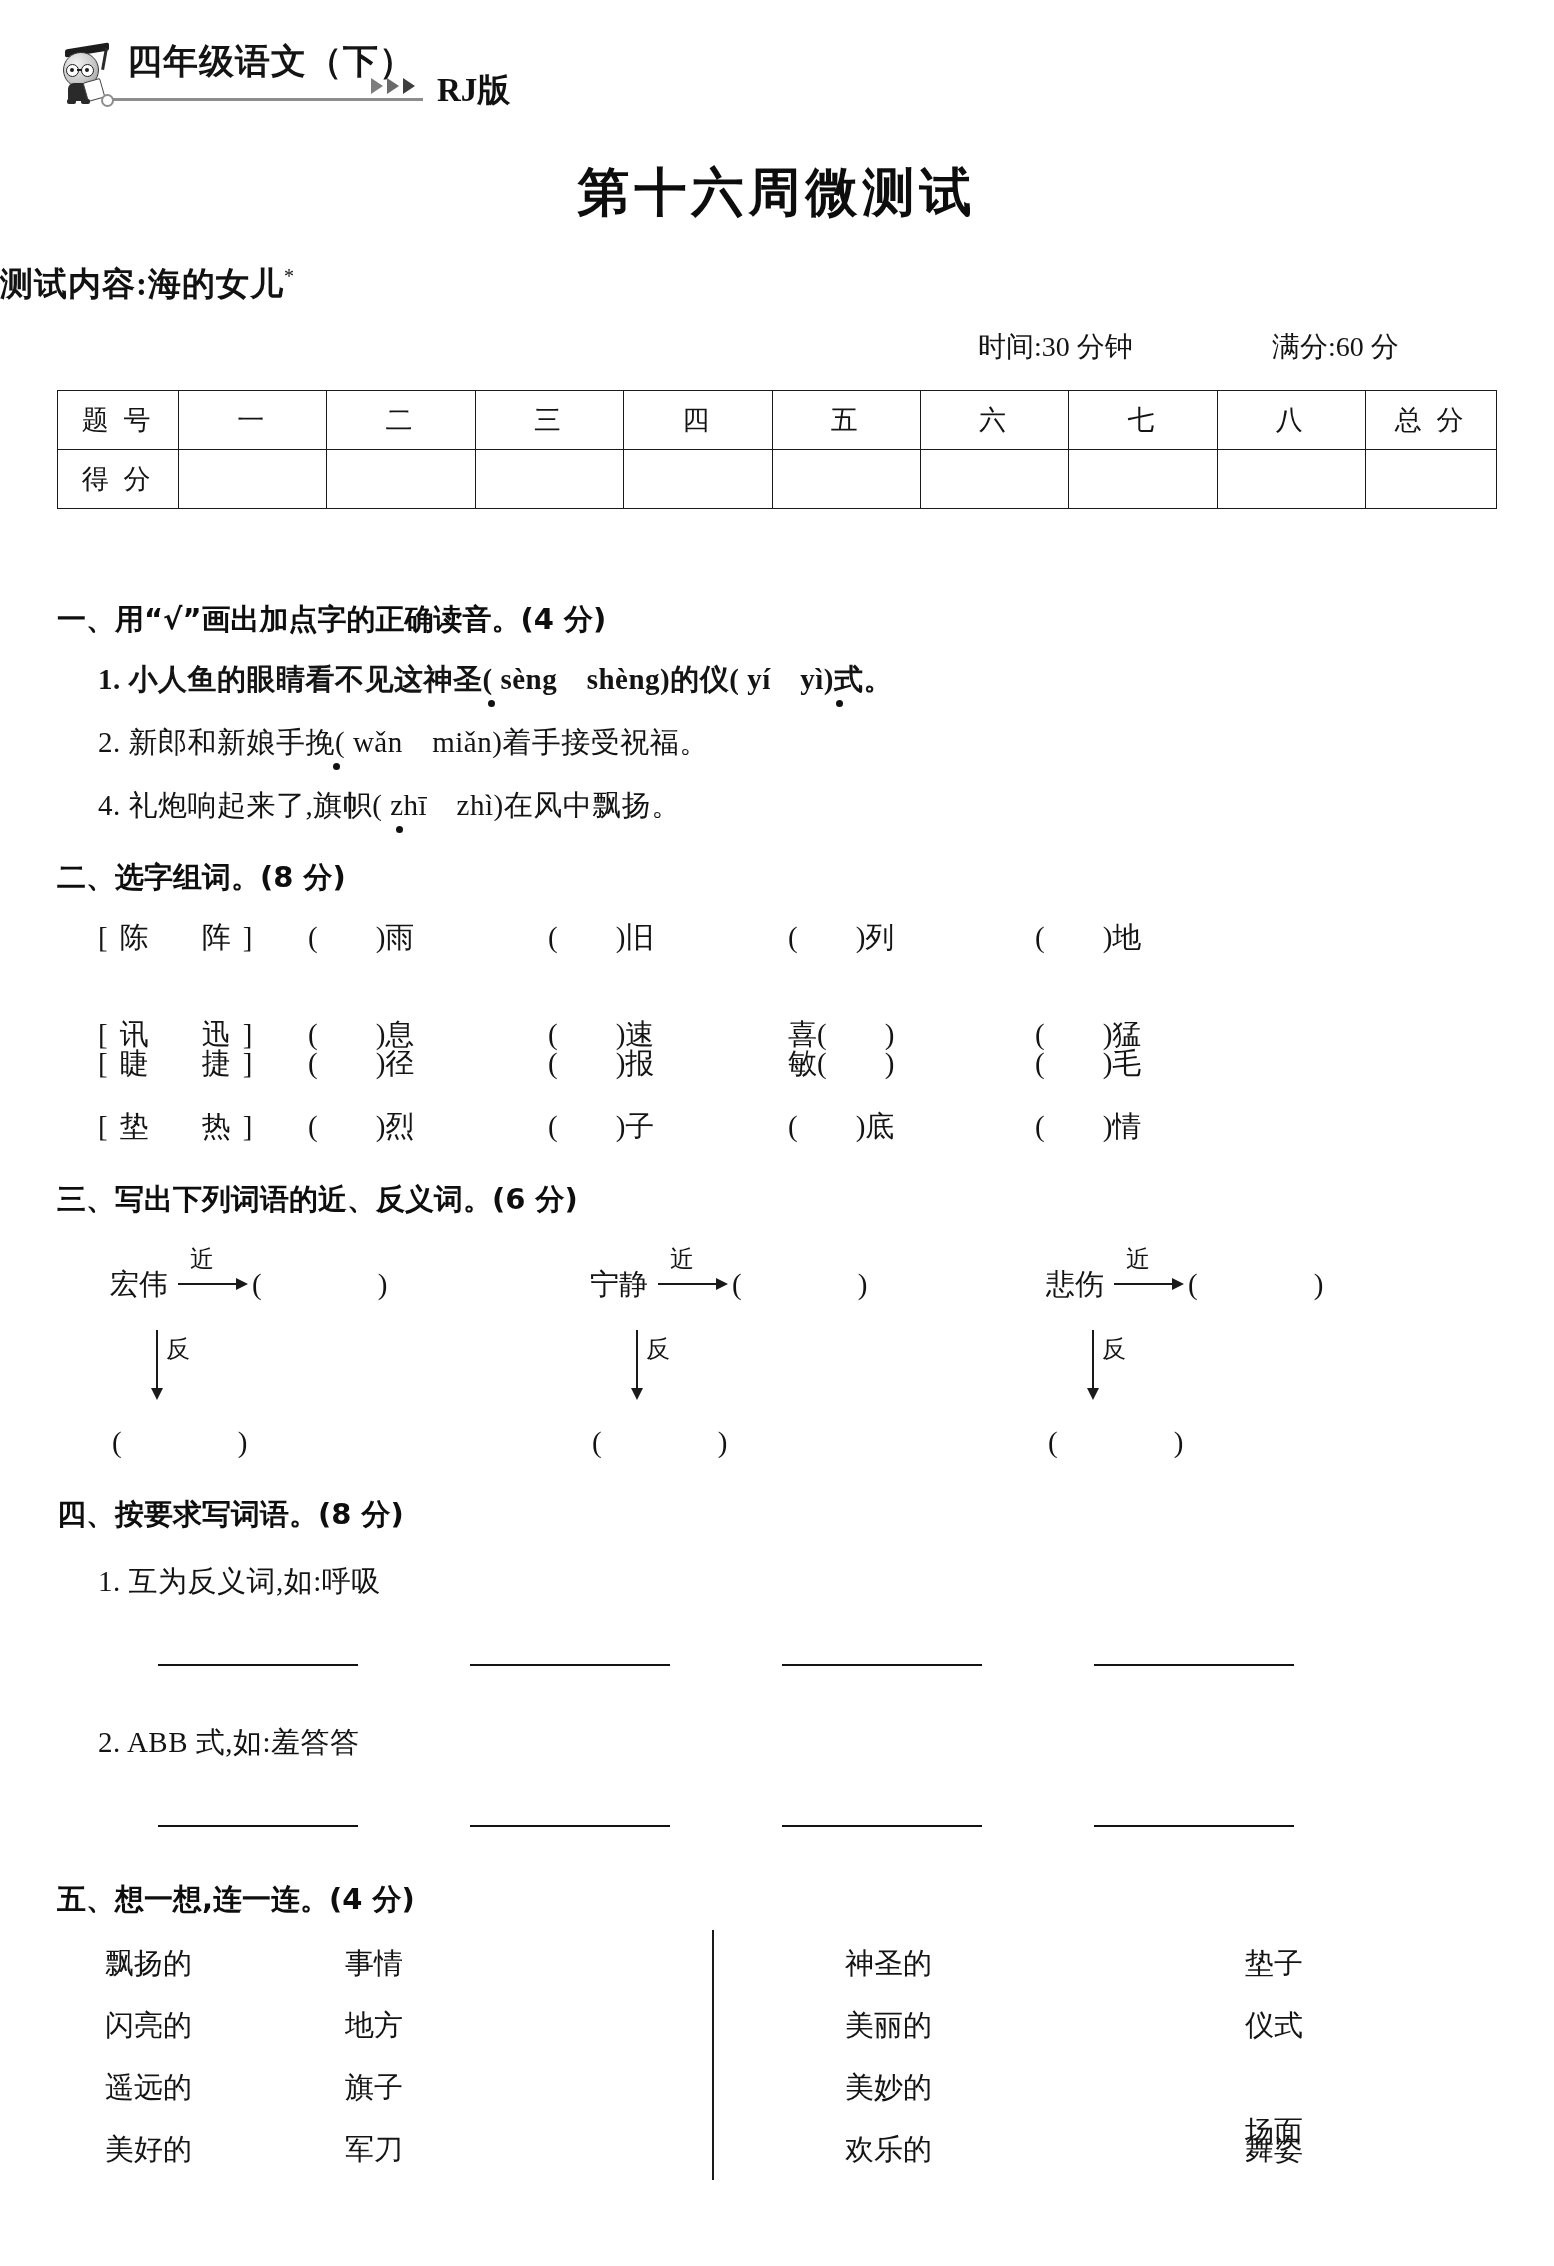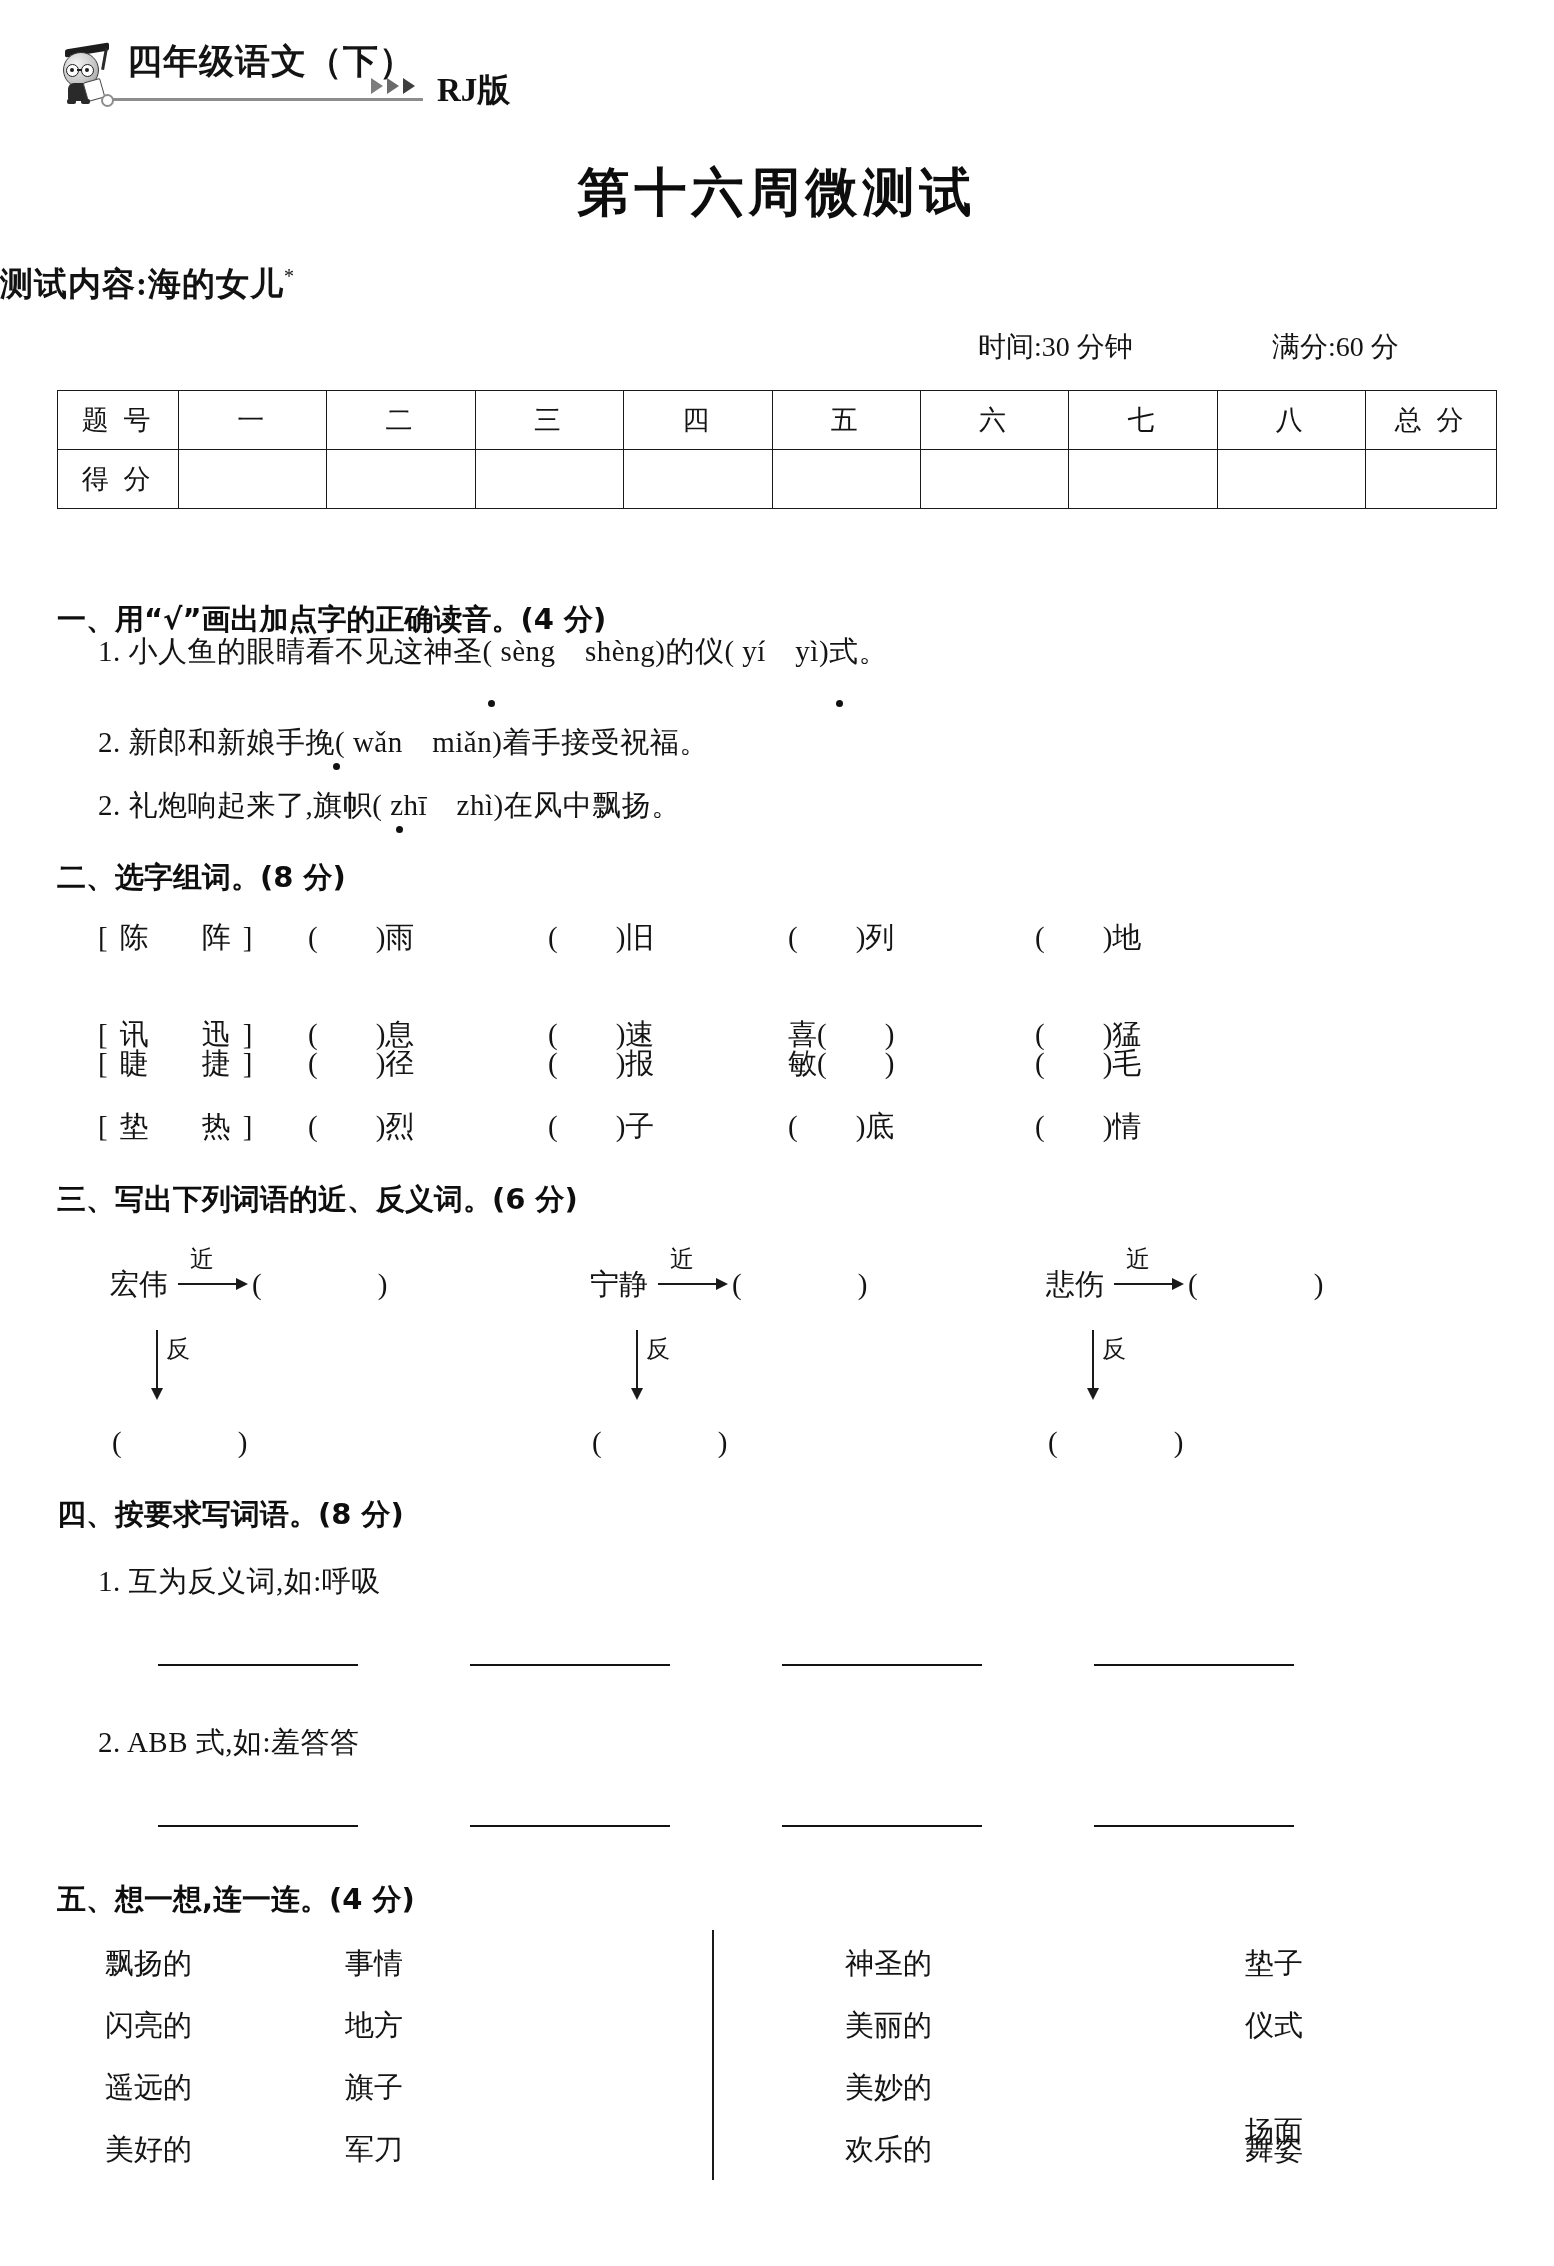--- a/index.html
+++ b/index.html
@@ -428,26 +428,26 @@
       <td></td>
       <td></td>
       <td></td>
       <td></td>
       <td class="total"></td>
     </tr>
   </tbody>
     </table>
 
   <div class="sec-head" style="left:57px; top:600px;">一、用“√”画出加点字的正确读音。(4 分)</div>
-  <div class="q-line" style="left:98px; top:632px;">1. 小人鱼的眼睛看不见这神圣( sèng　shèng)的仪( yí　yì)式。</div>
+  <div class="q-line" style="left:98px; top:660px;font-weight:bold;">1. 小人鱼的眼睛看不见这神圣( sèng　shèng)的仪( yí　yì)式。</div>
   <div class="dot" style="left:488px; top:700px;"></div>
   <div class="dot" style="left:836px; top:700px;"></div>
   <div class="q-line" style="left:98px; top:723px;">2. 新郎和新娘手挽( wǎn　miǎn)着手接受祝福。</div>
   <div class="dot" style="left:333px; top:763px;"></div>
-  <div class="q-line" style="left:98px; top:786px;">2. 礼炮响起来了,旗帜( zhī　zhì)在风中飘扬。</div>
+  <div class="q-line" style="left:98px; top:786px;">4. 礼炮响起来了,旗帜( zhī　zhì)在风中飘扬。</div>
   <div class="dot" style="left:396px; top:826px;"></div>
 
   <div class="sec-head" style="left:57px; top:858px;">二、选字组词。(8 分)</div>
 
   <div class="pick-row" style="left:0; top:918px; width:1554px; height:42px;">
     <span class="grp" style="left:98px;">[陈　阵]</span>
     <span class="cell" style="left:308px;">(　　)雨</span>
     <span class="cell" style="left:548px;">(　　)旧</span>
     <span class="cell" style="left:788px;">(　　)列</span>
     <span class="cell" style="left:1035px;">(　　)地</span>

